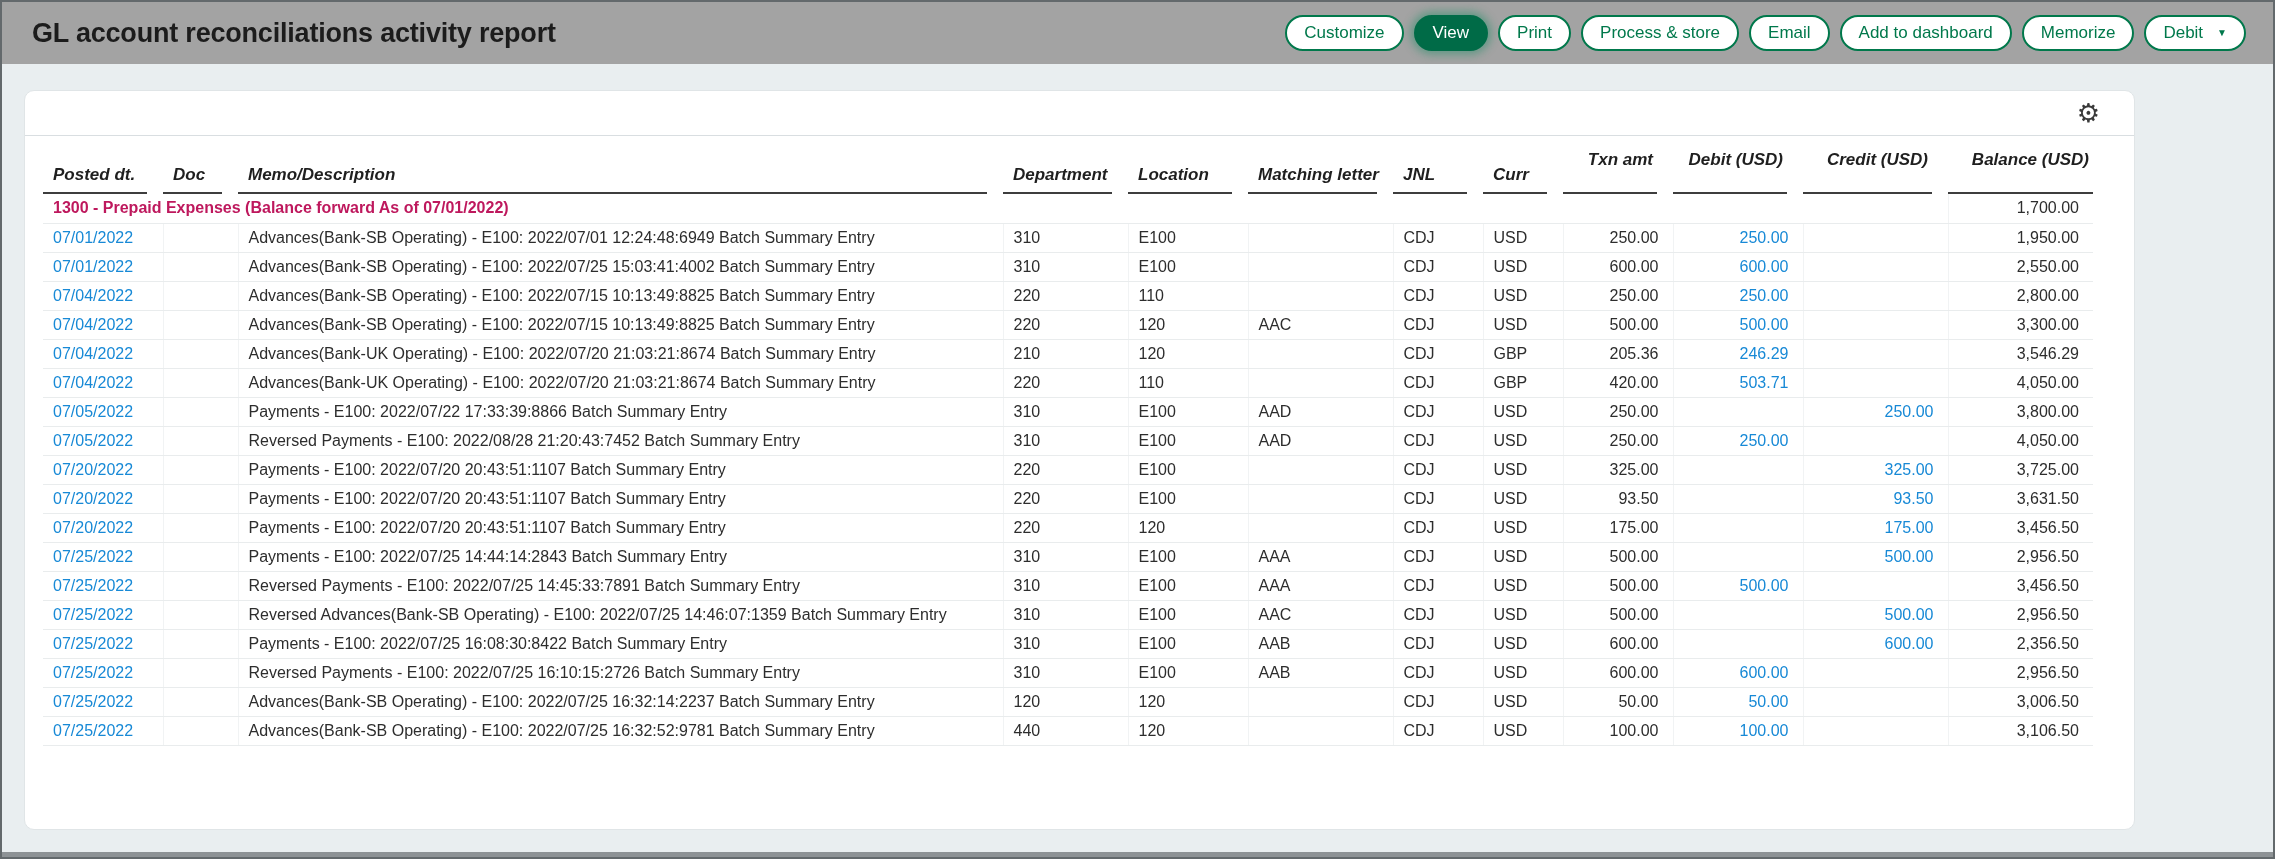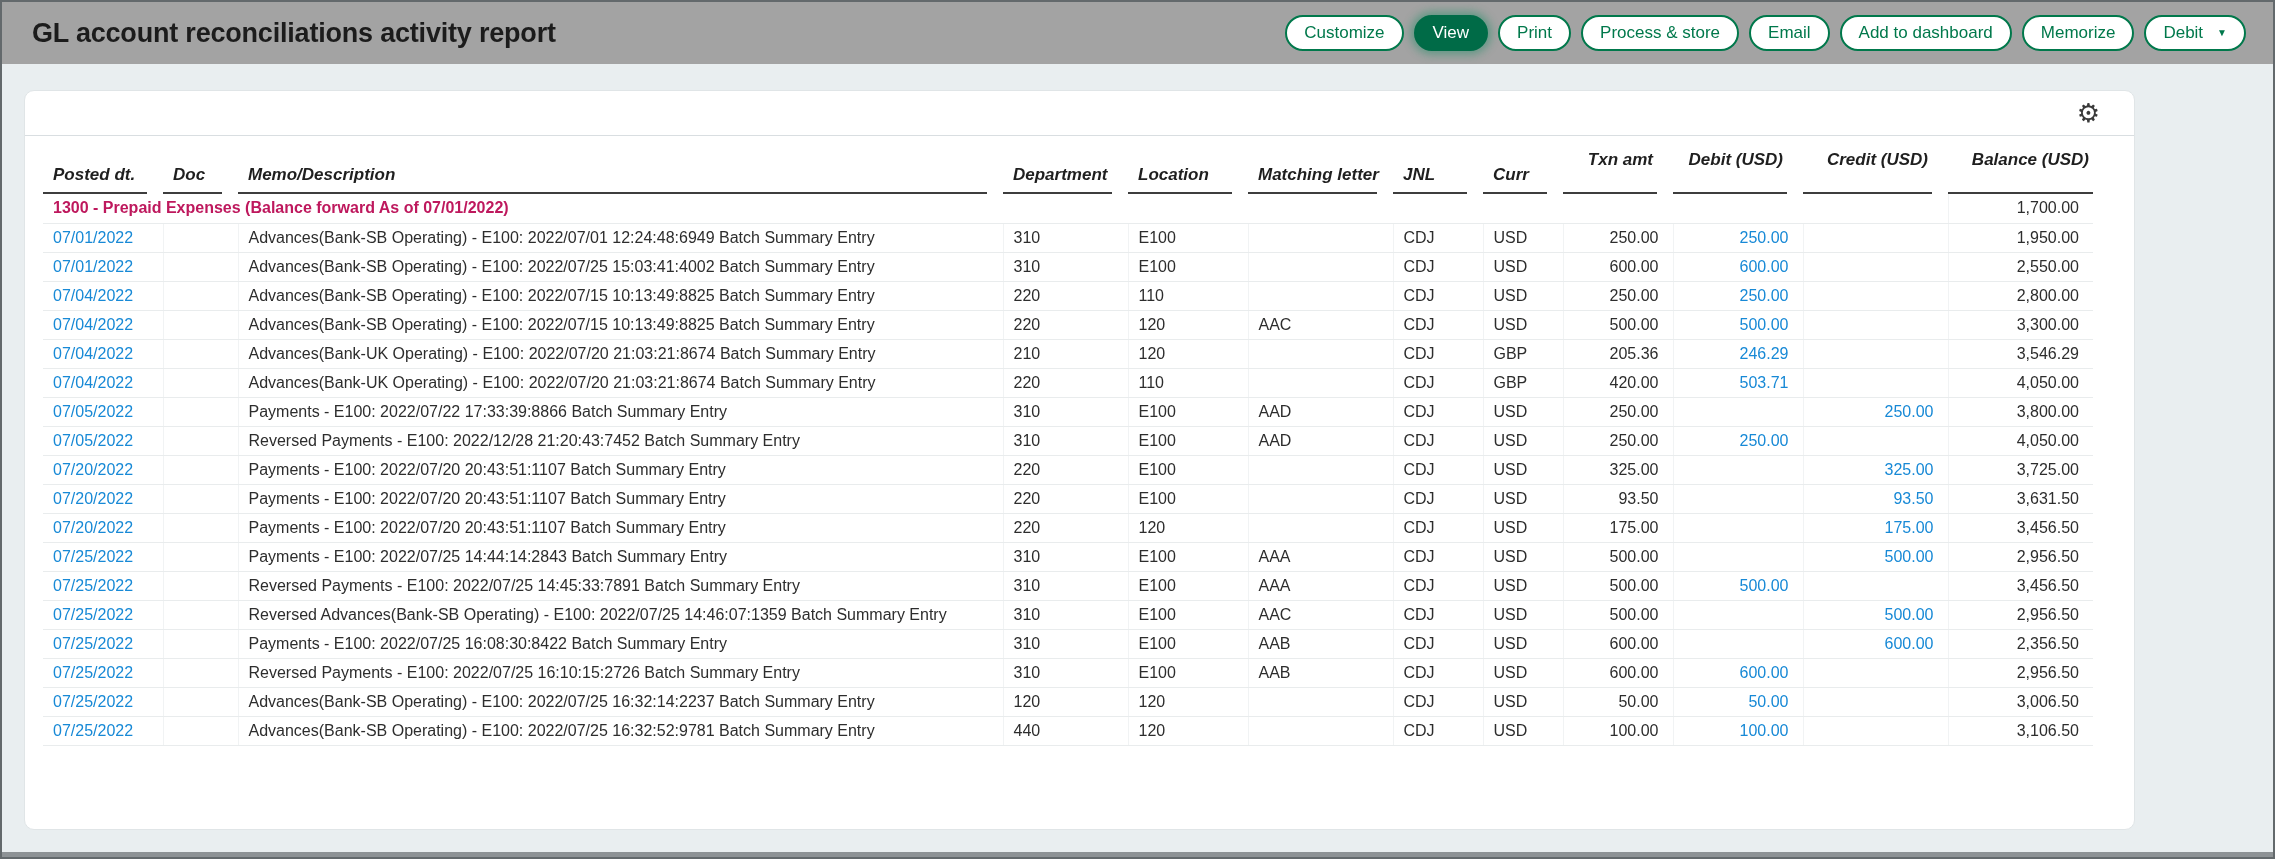--- a/index.html
+++ b/index.html
@@ -278,21 +278,21 @@
             <td><span>CDJ</span></td>
             <td><span>USD</span></td>
             <td class="num"><span>250.00</span></td>
             <td class="num"></td>
             <td class="num"><a class="link">250.00</a></td>
             <td class="num"><span>3,800.00</span></td>
           </tr>
           <tr>
             <td><a class="link">07/05/2022</a></td>
             <td><span></span></td>
-            <td><span>Reversed Payments - E100: 2022/12/28 21:20:43:7452 Batch Summary Entry</span></td>
+            <td><span>Reversed Payments - E100: 2022/08/28 21:20:43:7452 Batch Summary Entry</span></td>
             <td><span>310</span></td>
             <td><span>E100</span></td>
             <td><span>AAD</span></td>
             <td><span>CDJ</span></td>
             <td><span>USD</span></td>
             <td class="num"><span>250.00</span></td>
             <td class="num"><a class="link">250.00</a></td>
             <td class="num"></td>
             <td class="num"><span>4,050.00</span></td>
           </tr>

